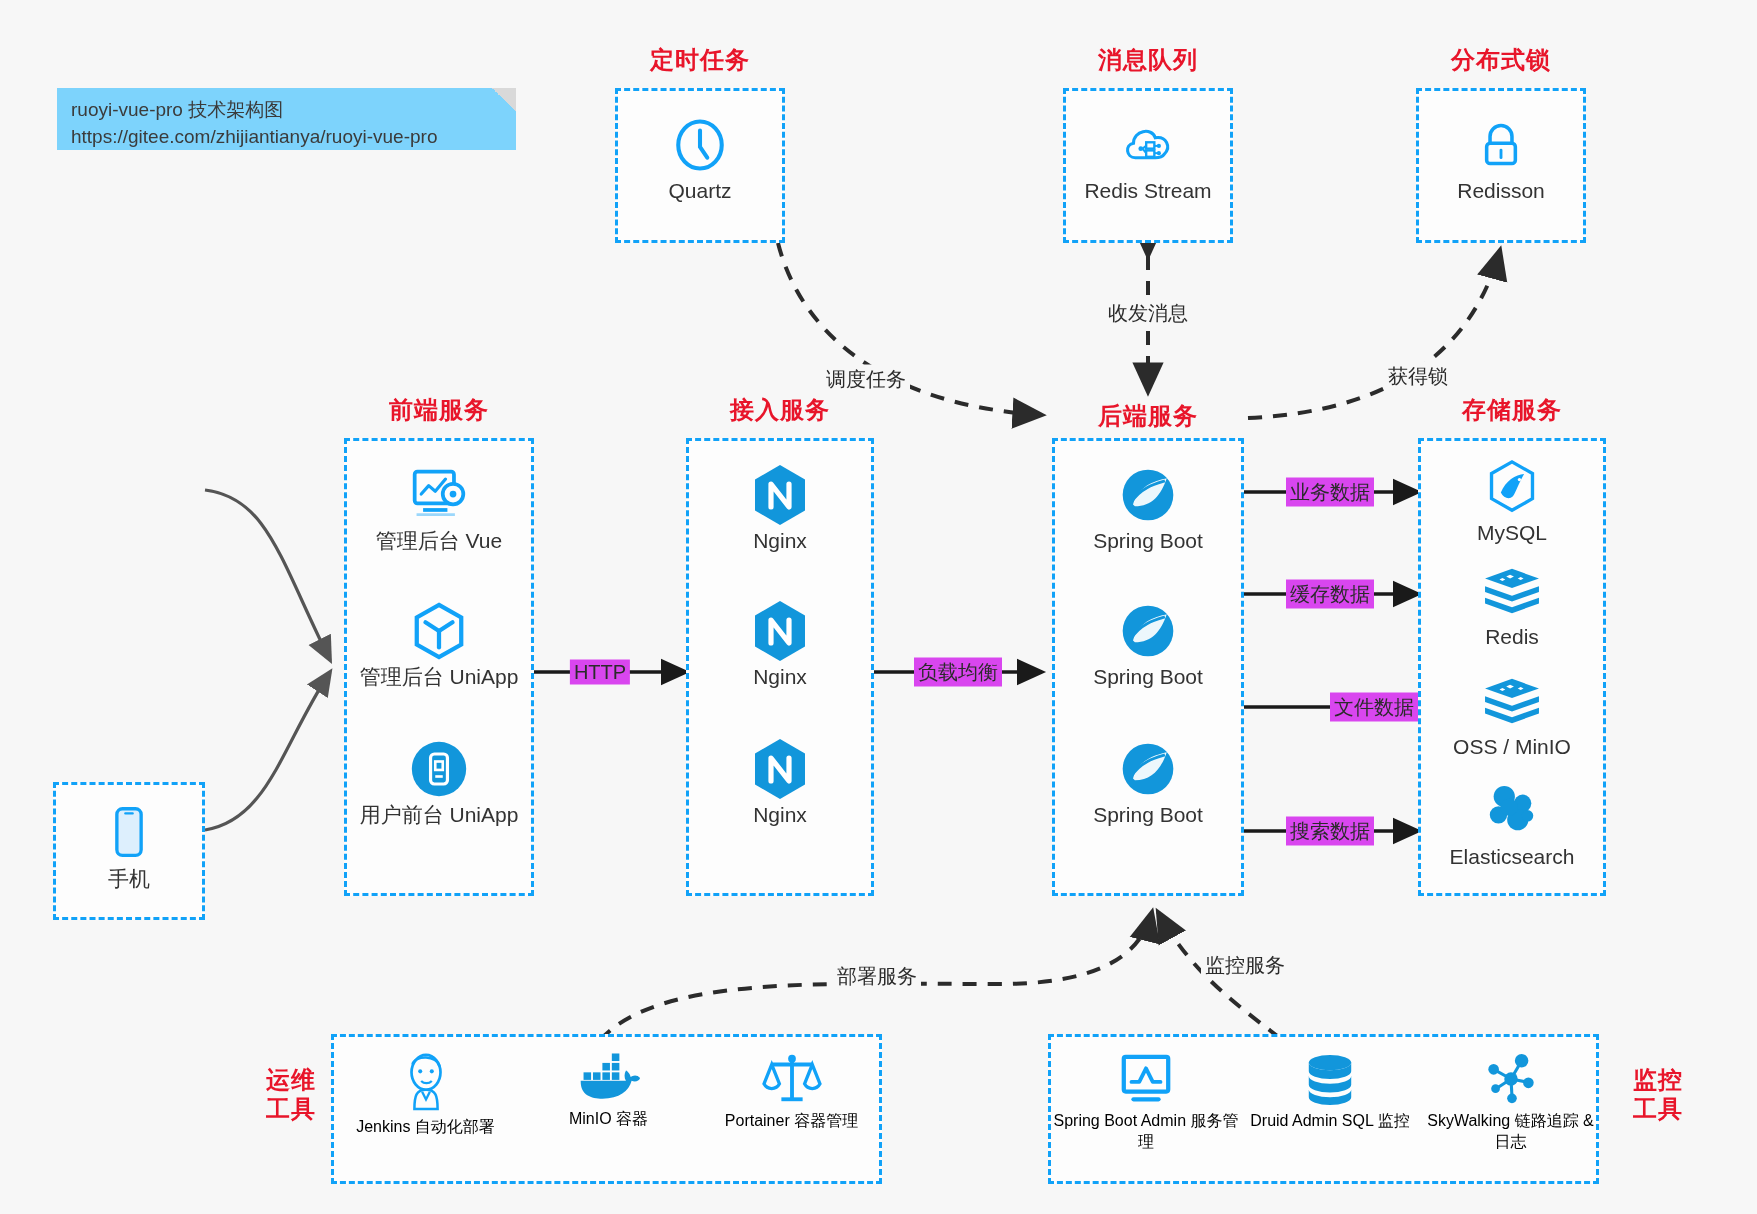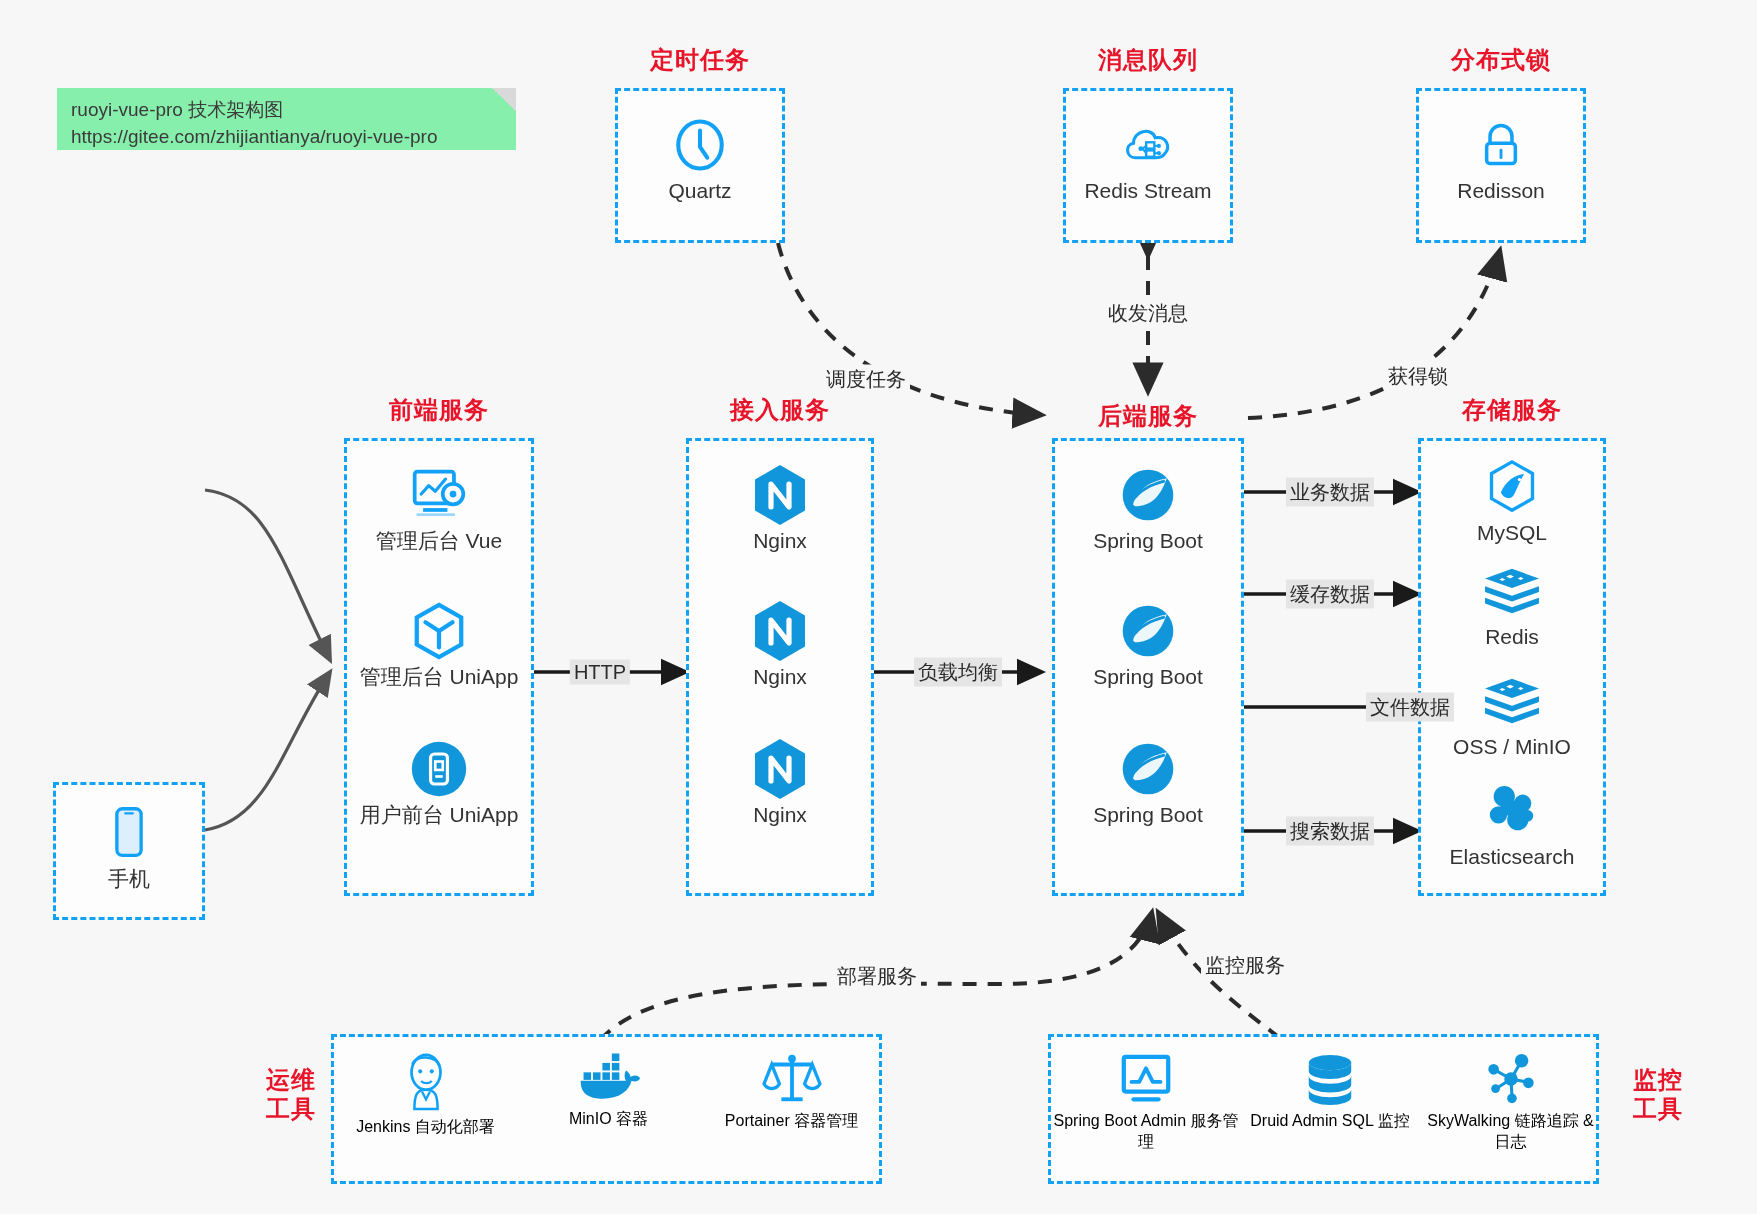--- a/index.html
+++ b/index.html
@@ -8,21 +8,21 @@
     background:#f7f7f7;
     font-family:"Liberation Sans","DejaVu Sans",sans-serif;
     position:relative;overflow:hidden;
   }
   #stage{position:absolute;left:0;top:0;width:1757px;height:1214px;}
   svg#wires{position:absolute;left:0;top:0;width:1757px;height:1214px;pointer-events:none;}
 
   
   .note{
     position:absolute;left:57px;top:88px;width:459px;height:62px;
-    background:#86efac;box-sizing:border-box;padding:9px 14px 0 14px;
+    background:#7dd3fc;box-sizing:border-box;padding:9px 14px 0 14px;
     font-size:19px;color:#3b3b3b;line-height:1.42;
   }
   .note .fold{
     position:absolute;right:0;top:0;width:24px;height:24px;
     background:linear-gradient(225deg,#d9d9d9 0 50%,transparent 50%);
   }
 
   
   .gbox{
     position:absolute;box-sizing:border-box;
@@ -40,21 +40,21 @@
   .node .lbl{
     margin-top:0;font-size:21px;color:#333;line-height:1.3;white-space:nowrap;
   }
 
   
   .elabel{
     position:absolute;background:#fafafa;color:#2b2b2b;font-size:20px;
     padding:1px 4px;white-space:nowrap;transform:translate(-50%,-50%);
   }
   .elabel.dash{background:#f7f7f7;}
-  .elabel.plain{background:#e5e5e5;}
+  .elabel.plain{background:#d946ef;}
 </style>
 </head>
 <body>
 
 <div id="stage">
 
   <svg id="wires" viewBox="0 0 1757 1214">
     <defs>
       <marker id="ahSolid" markerWidth="9" markerHeight="9" refX="7.4" refY="4.5" orient="auto">
         <path d="M0,0.6 L8.6,4.5 L0,8.4 z" fill="#1a1a1a"></path>
@@ -435,18 +435,18 @@
     <div>工具</div>
   </div>
 
   <div class="elabel plain" style="left:600px;top:672px;">HTTP</div>
   <div class="elabel plain" style="left:958px;top:672px;">负载均衡</div>
   <div class="elabel dash" style="left:866px;top:379px;">调度任务</div>
   <div class="elabel dash" style="left:1148px;top:313px;">收发消息</div>
   <div class="elabel dash" style="left:1418px;top:376px;">获得锁</div>
   <div class="elabel plain" style="left:1330px;top:492px;">业务数据</div>
   <div class="elabel plain" style="left:1330px;top:594px;">缓存数据</div>
-  <div class="elabel plain" style="left:1410px;top:707px;">文件数据</div>
+  <div class="elabel plain" style="left:1374px;top:707px;">文件数据</div>
   <div class="elabel plain" style="left:1330px;top:831px;">搜索数据</div>
   <div class="elabel dash" style="left:877px;top:976px;">部署服务</div>
   <div class="elabel dash" style="left:1245px;top:965px;">监控服务</div>
 
 </div>
 
 </body></html>

